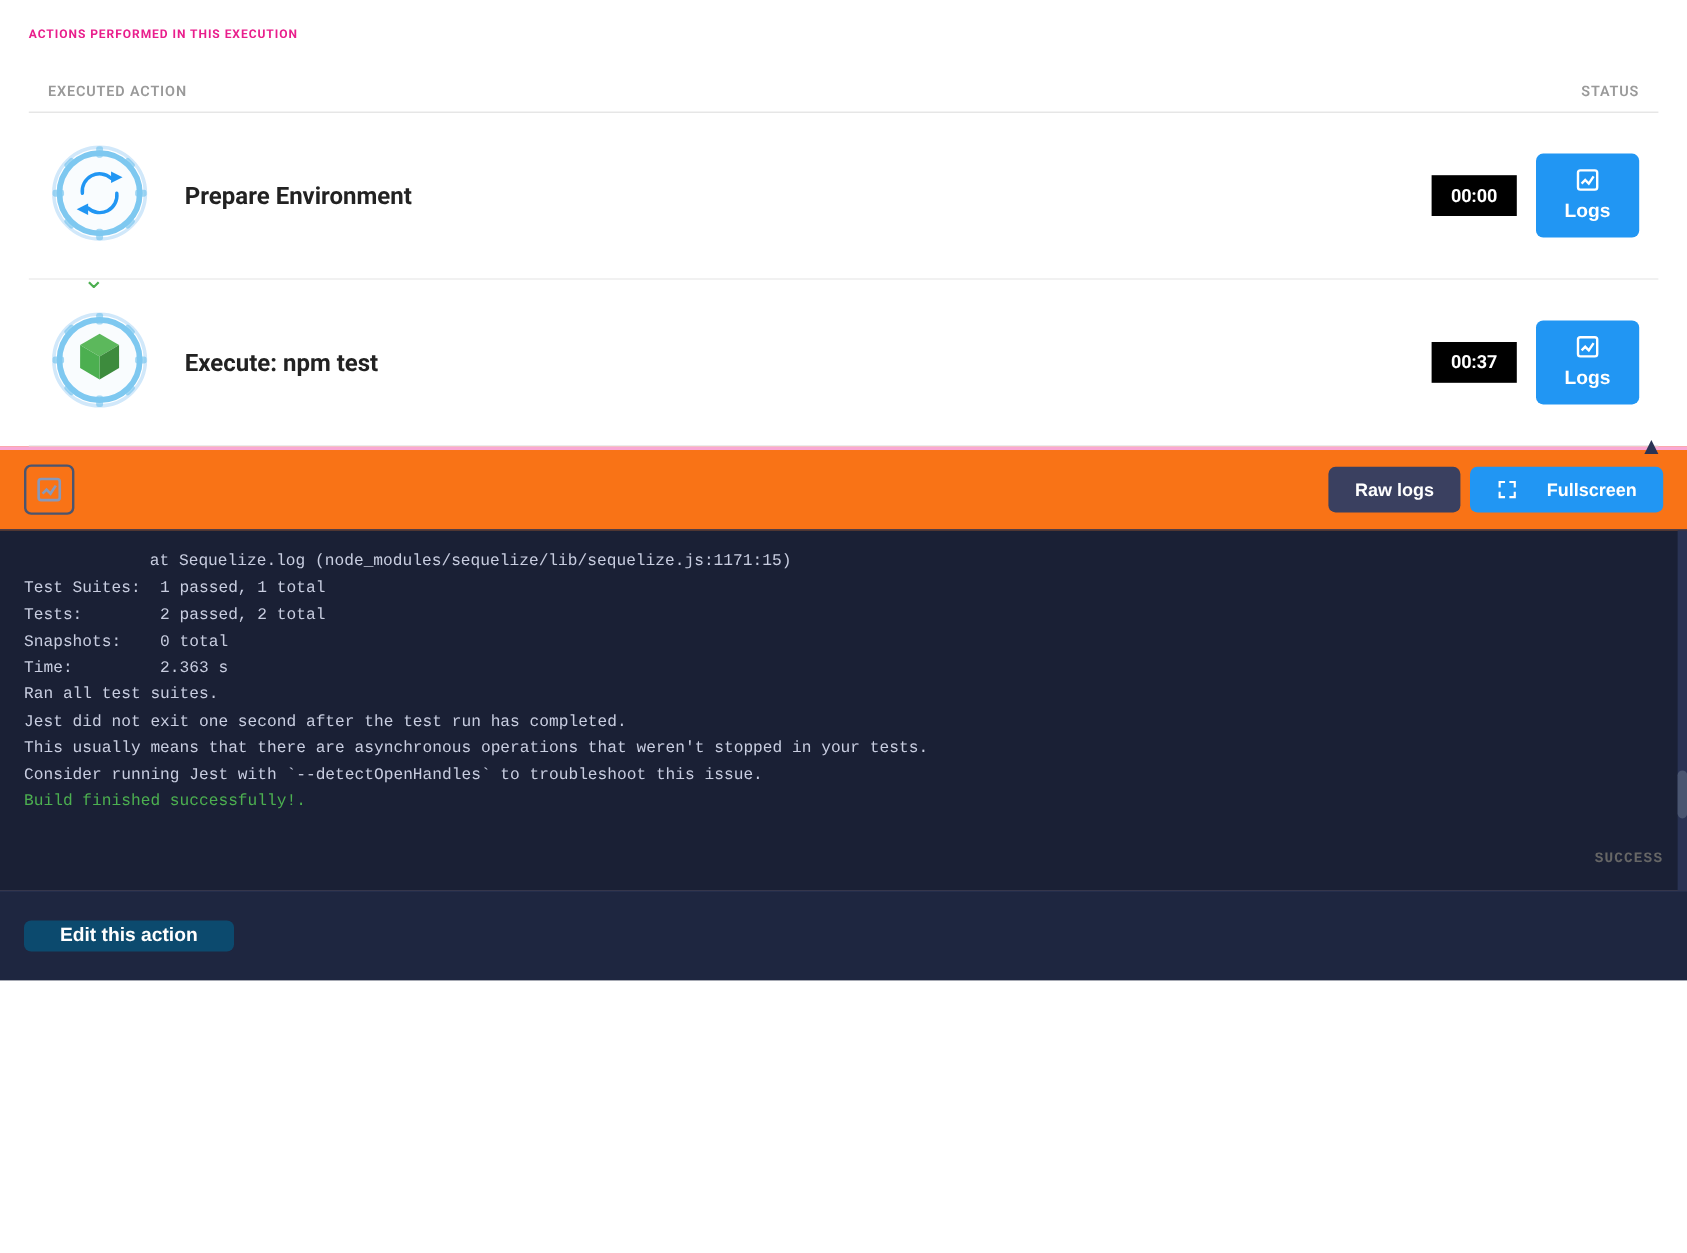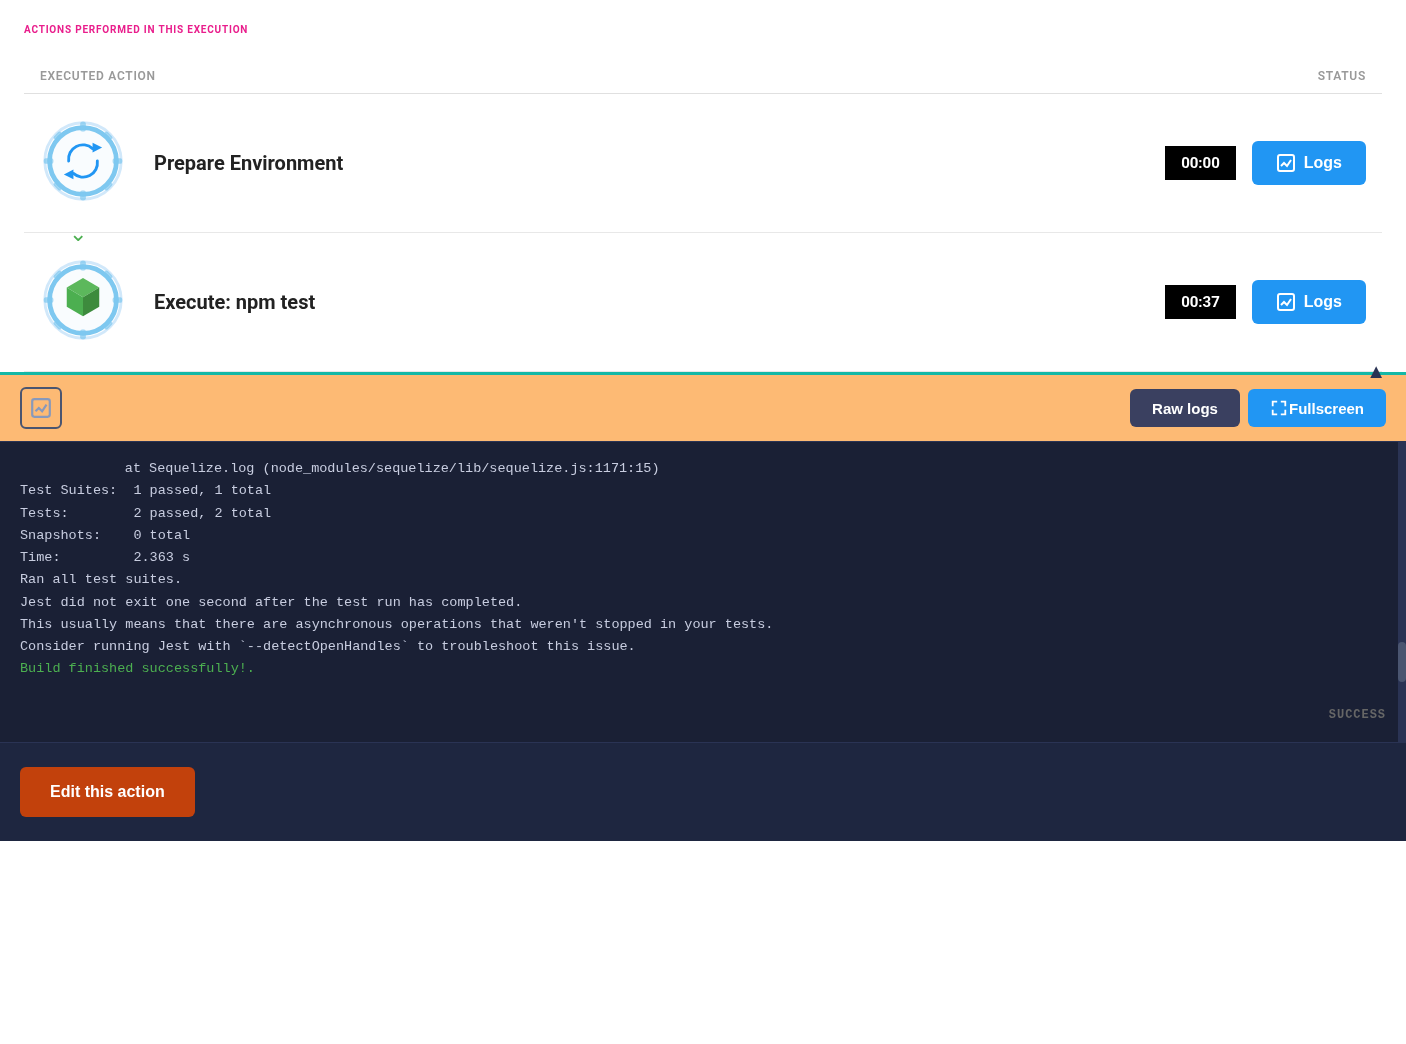--- a/index.html
+++ b/index.html
@@ -81,40 +81,41 @@
       color: #fff;
       border: none;
       border-radius: 6px;
       padding: 12px 24px;
       font-size: 16px;
       font-weight: 600;
       cursor: pointer;
       display: flex;
       align-items: center;
       gap: 8px;
+      flex-direction: column;
     }
 
     .logs-btn svg {
       width: 20px;
       height: 20px;
     }
 
     .chevron-down {
       position: absolute;
       left: 45px;
       bottom: -14px;
       z-index: 10;
       color: #4caf50;
       font-size: 22px;
     }
 
     
     .log-panel {
-      background: #fdba74;
-      border-top: 3px solid #14b8a6;
+      background: #f97316;
+      border-top: 3px solid #f9a8d4;
       margin-top: 0;
     }
 
     .log-panel-header {
       display: flex;
       align-items: center;
       justify-content: space-between;
       padding: 12px 20px;
       border-bottom: 1px solid #2a3354;
       position: relative;
@@ -160,21 +161,21 @@
       background: #2196f3;
       color: #fff;
       border: none;
       border-radius: 6px;
       padding: 10px 22px;
       font-size: 15px;
       font-weight: 600;
       cursor: pointer;
       display: flex;
       align-items: center;
-      gap: 1px;
+      gap: 24px;
     }
 
     .log-content {
       padding: 16px 20px;
       font-family: 'Courier New', Courier, monospace;
       font-size: 13.5px;
       line-height: 1.65;
       color: #c8cde0;
       background: #1a2035;
       min-height: 300px;
@@ -224,25 +225,25 @@
       border-radius: 4px;
     }
 
     .bottom-bar {
       background: #1e2640;
       padding: 24px 20px;
       border-top: 1px solid #2a3354;
     }
 
     .edit-action-btn {
-      background: #c2410c;
+      background: #0c4a6e;
       color: #fff;
       border: none;
       border-radius: 6px;
-      padding: 16px 30px;
+      padding: 4px 30px;
       font-size: 16px;
       font-weight: 600;
       cursor: pointer;
     }
   </style>
 </head>
 <body>
 
 <div class="page-container">
 

